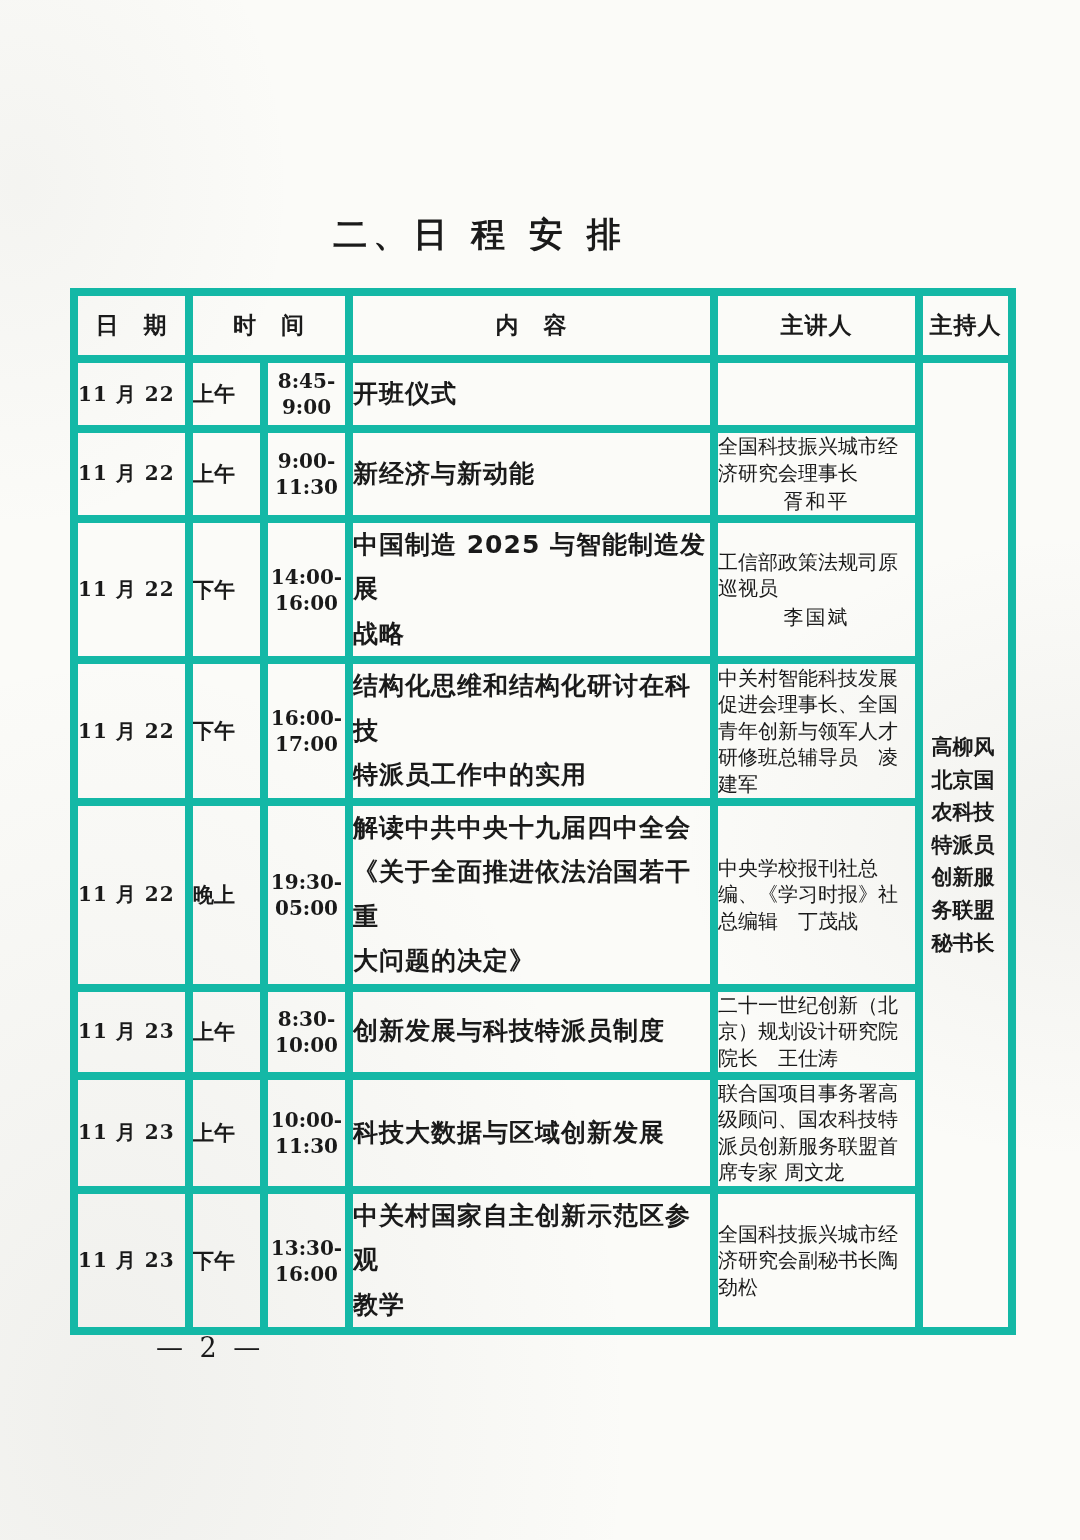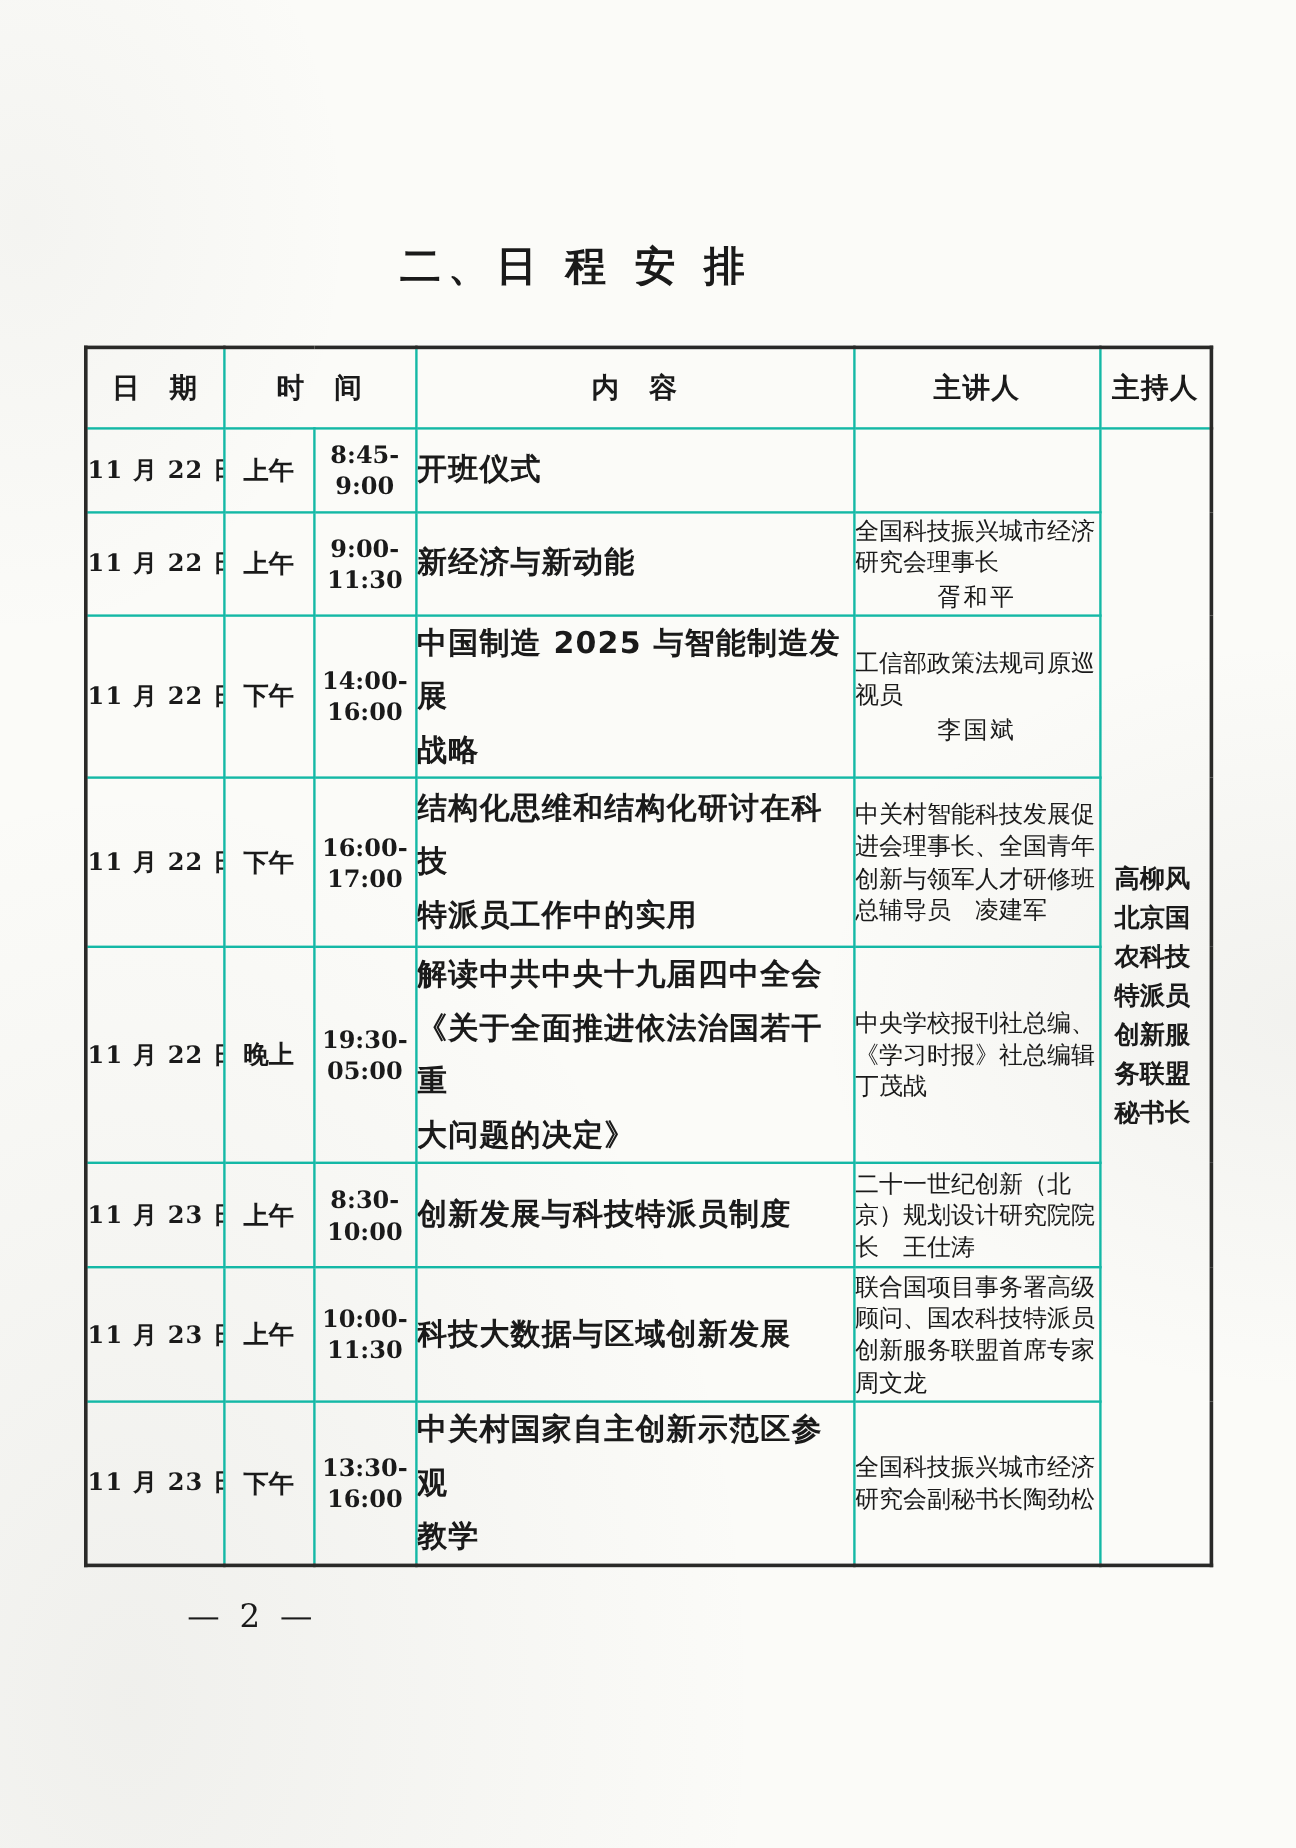--- a/index.html
+++ b/index.html
@@ -9,49 +9,49 @@
     color:#1a1a1a;
     background:
       radial-gradient(ellipse at 10% 92%, rgba(140,140,135,.10), transparent 38%),
       radial-gradient(ellipse at 100% 55%, rgba(150,150,145,.09), transparent 26%),
       radial-gradient(ellipse at 2% 12%, rgba(150,150,145,.07), transparent 18%),
       #fbfbf8;
     position:relative;
     overflow:hidden;
   }
   .title{
-    position:absolute; top:199px; left:0; width:960px;
+    position:absolute; top:212px; left:0; width:960px;
     text-align:center; font-size:34px; font-weight:bold;
     letter-spacing:6px; margin:0;
     font-family:"DejaVu Serif","Liberation Serif",serif;
   }
   table.schedule{
     position:absolute; left:70px; top:288px;
     width:938px; border-collapse:collapse; table-layout:fixed;
     border:3px solid #2a2a28;
   }
   table.schedule th, table.schedule td{
-    border:2px solid #14b8a6;
+    border:8px solid #14b8a6;
     vertical-align:middle;
     padding:0; overflow:hidden;
   }
   tr.hdr{height:67px;}
   tr.row-0{height:70px;}  tr.row-1{height:86px;}
   tr.row-2{height:95px;}  tr.row-3{height:141px;}
   tr.row-4{height:142px;} tr.row-5{height:87px;}
   tr.row-6{height:112px;} tr.row-7{height:101px;}
   th{
     font-size:23px; font-weight:bold; text-align:center;
     letter-spacing:1px;
   }
   td.date{
     font-size:20px; font-weight:bold; text-align:center;
     letter-spacing:1px; white-space:nowrap;
   }
-  td.period{ font-size:21px; font-weight:bold; text-align:center; }
+  td.period{ font-size:21px; font-weight:bold; }
   td.time{
     font-size:20px; font-weight:bold; text-align:center;
     white-space:pre-line; line-height:1.3;
   }
   td.content{
     font-size:25px; font-weight:bold; 
     font-family:"DejaVu Sans","Liberation Sans",sans-serif;
     white-space:pre-line; line-height:1.78; letter-spacing:1px;
   }
   td.speaker{

